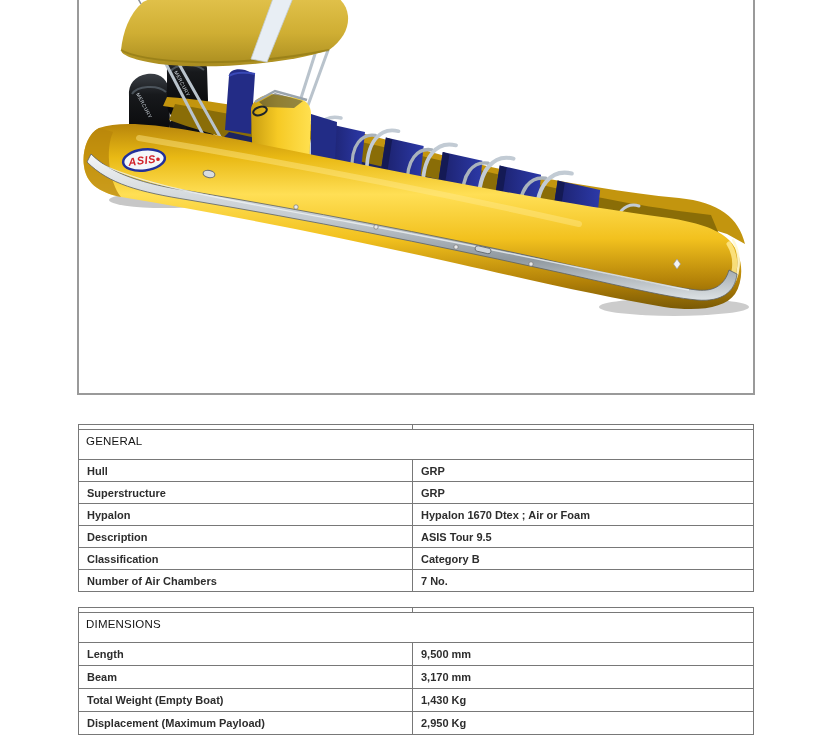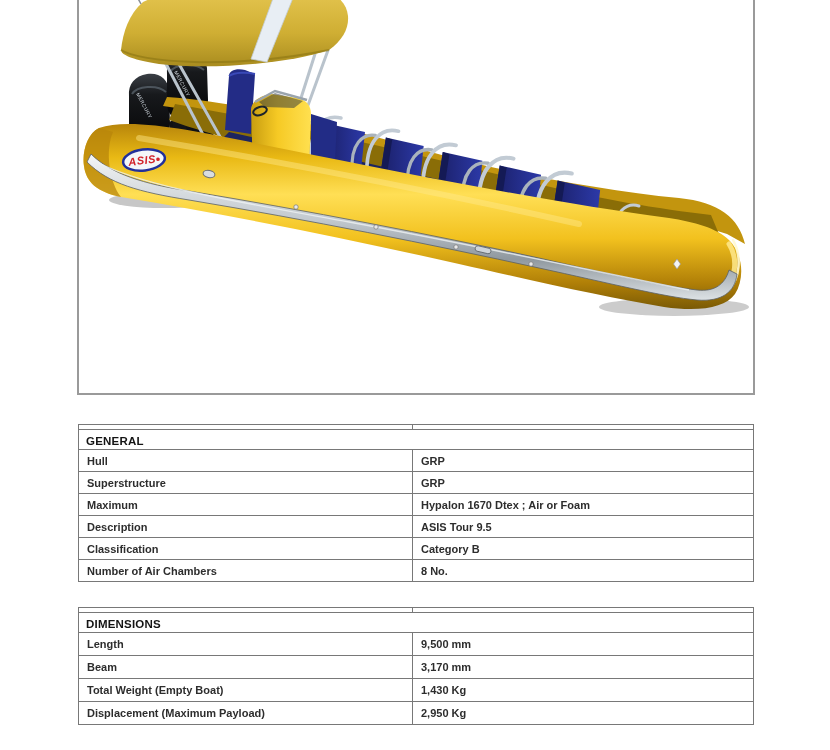--- a/index.html
+++ b/index.html
@@ -8,21 +8,21 @@
   
   .image-box{position:absolute;left:77px;top:-9px;width:678px;height:404px;
              border:2px solid #9a9a9a;box-sizing:border-box;background:#fff;overflow:hidden;}
   .image-box svg{display:block;width:674px;height:400px;}
   
   table.spec{position:absolute;left:78px;width:676px;border-collapse:collapse;
              table-layout:fixed;background:#fff;border:1px solid #4d4d4d;}
   table.spec td{border:1px solid #787878;overflow:hidden;white-space:nowrap;
                 font-family:"Liberation Sans",sans-serif;}
   tr.spacer td{height:4px;padding:0;}
-  tr.head td{font-weight:700;font-size:11.5px;color:#141414;padding:2px 0 0 7px;letter-spacing:.2px;}
+  tr.head td{font-weight:400;font-size:11.5px;color:#141414;padding:2px 0 10px 7px;letter-spacing:.2px;}
   tr.row td{font-size:11px;color:#2d2d2d;padding:0 0 0 8px;vertical-align:middle;font-weight:bold;}
   #t-general tr.row td{height:21px;}
   #t-general tr.head td{height:17px;}
   #t-dim tr.row td{height:22px;}
   #t-dim tr.head td{height:17px;}
   col.c1{width:334px;} col.c2{width:341px;}
 </style>
 </head>
 <body>
 
@@ -211,34 +211,34 @@
       </tr>
       <tr class="row">
         <td>Hull</td>
         <td>GRP</td>
       </tr>
       <tr class="row">
         <td>Superstructure</td>
         <td>GRP</td>
       </tr>
       <tr class="row">
-        <td>Maximum</td>
+        <td>Hypalon</td>
         <td>Hypalon 1670 Dtex ; Air or Foam</td>
       </tr>
       <tr class="row">
         <td>Description</td>
         <td>ASIS Tour 9.5</td>
       </tr>
       <tr class="row">
         <td>Classification</td>
         <td>Category B</td>
       </tr>
       <tr class="row">
         <td>Number of Air Chambers</td>
-        <td>8 No.</td>
+        <td>7 No.</td>
       </tr>
     </tbody>
   </table>
 
   <table class="spec" id="t-dim" style="top:607px">
     <colgroup>
         <col class="c1">
         <col class="c2">
       </colgroup>
     <tbody>

